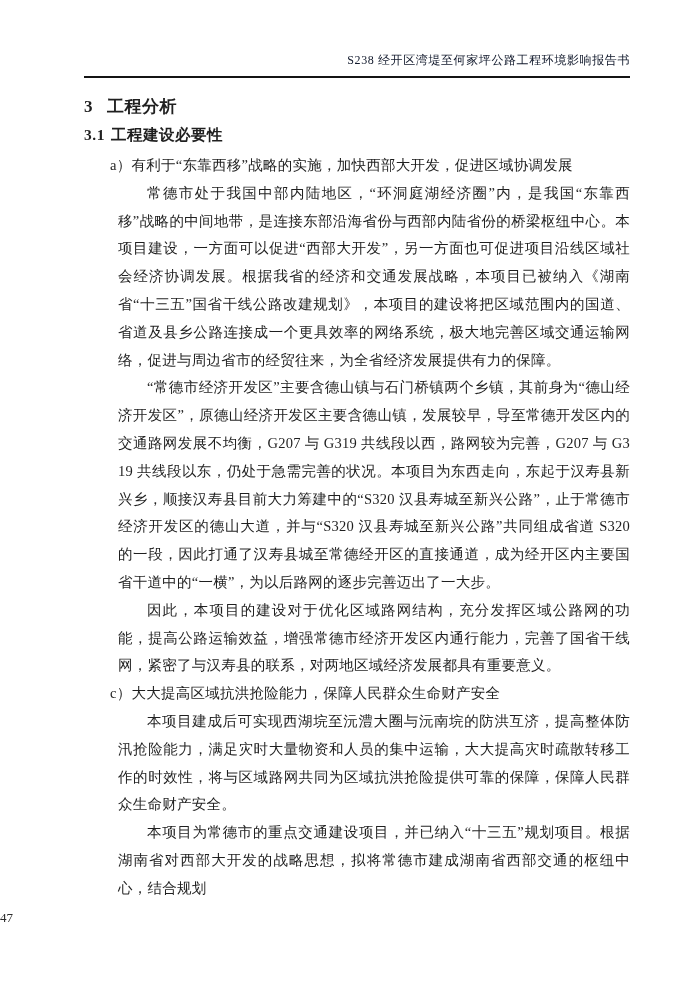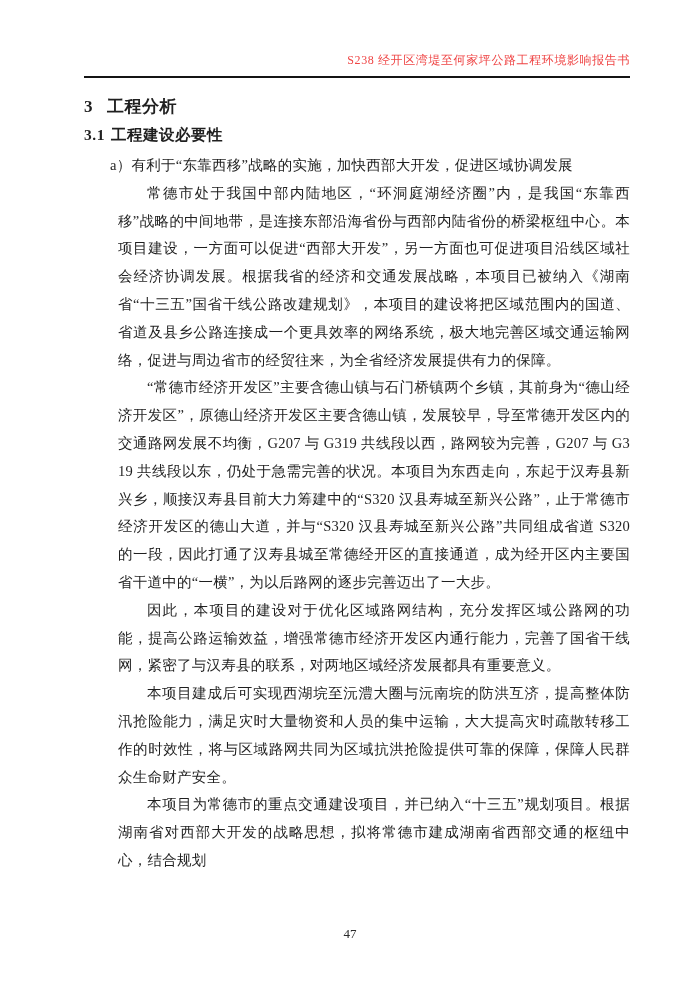--- a/index.html
+++ b/index.html
@@ -23,21 +23,21 @@
   .header {
     margin: 0 70px 0 84px;
     padding-top: 50px;
     padding-bottom: 7px;
     border-bottom: 2px solid #141414;
     text-align: right;
   }
   .header-title {
     font-size: 12px;
     letter-spacing: 0.6px;
-    color: #ef4444;
+    color: #0f172a;
     white-space: nowrap;
   }
   .content {
     margin: 0 70px 0 84px;
   }
   .section-heading {
     margin: 19px 0 0 0;
     font-size: 17px;
     font-weight: bold;
     line-height: 20px;
@@ -70,24 +70,23 @@
   .body-text p.item-heading {
     text-indent: 1.8em;
     text-align: left;
   }
   .body-text p.paragraph {
     text-indent: 2em;
     margin-left: 34px;
   }
   .footer {
     position: absolute;
-    bottom: 48px;
+    bottom: 64px;
     left: 0;
     width: 100%;
-    text-align: center;
   }
   .page-number {
     font-size: 13px;
     color: #2a2a2a;
   }
 </style>
 </head>
 <body>
 
 <div class="page">
@@ -104,20 +103,21 @@
 
     <h2 class="subsection-heading">
       <span class="sec-num">3.1</span><span>工程建设必要性</span>
     </h2>
 
     <div class="body-text">
       <p class="item-heading">a）有利于“东靠西移”战略的实施，加快西部大开发，促进区域协调发展</p>
       <p class="paragraph">常德市处于我国中部内陆地区，“环洞庭湖经济圈”内，是我国“东靠西移”战略的中间地带，是连接东部沿海省份与西部内陆省份的桥梁枢纽中心。本项目建设，一方面可以促进“西部大开发”，另一方面也可促进项目沿线区域社会经济协调发展。根据我省的经济和交通发展战略，本项目已被纳入《湖南省“十三五”国省干线公路改建规划》，本项目的建设将把区域范围内的国道、省道及县乡公路连接成一个更具效率的网络系统，极大地完善区域交通运输网络，促进与周边省市的经贸往来，为全省经济发展提供有力的保障。</p>
       <p class="paragraph">“常德市经济开发区”主要含德山镇与石门桥镇两个乡镇，其前身为“德山经济开发区”，原德山经济开发区主要含德山镇，发展较早，导至常德开发区内的交通路网发展不均衡，G207 与 G319 共线段以西，路网较为完善，G207 与 G319 共线段以东，仍处于急需完善的状况。本项目为东西走向，东起于汉寿县新兴乡，顺接汉寿县目前大力筹建中的“S320 汉县寿城至新兴公路”，止于常德市经济开发区的德山大道，并与“S320 汉县寿城至新兴公路”共同组成省道 S320 的一段，因此打通了汉寿县城至常德经开区的直接通道，成为经开区内主要国省干道中的“一横”，为以后路网的逐步完善迈出了一大步。</p>
       <p class="paragraph">因此，本项目的建设对于优化区域路网结构，充分发挥区域公路网的功能，提高公路运输效益，增强常德市经济开发区内通行能力，完善了国省干线网，紧密了与汉寿县的联系，对两地区域经济发展都具有重要意义。</p>
+      <p class="item-heading">c）大大提高区域抗洪抢险能力，保障人民群众生命财产安全</p>
       <p class="paragraph">本项目建成后可实现西湖垸至沅澧大圈与沅南垸的防洪互济，提高整体防汛抢险能力，满足灾时大量物资和人员的集中运输，大大提高灾时疏散转移工作的时效性，将与区域路网共同为区域抗洪抢险提供可靠的保障，保障人民群众生命财产安全。</p>
       <p class="paragraph">本项目为常德市的重点交通建设项目，并已纳入“十三五”规划项目。根据湖南省对西部大开发的战略思想，拟将常德市建成湖南省西部交通的枢纽中心，结合规划</p>
     </div>
 
   </div>
 
   <div class="footer">
     <span class="page-number">47</span>
   </div>
 

